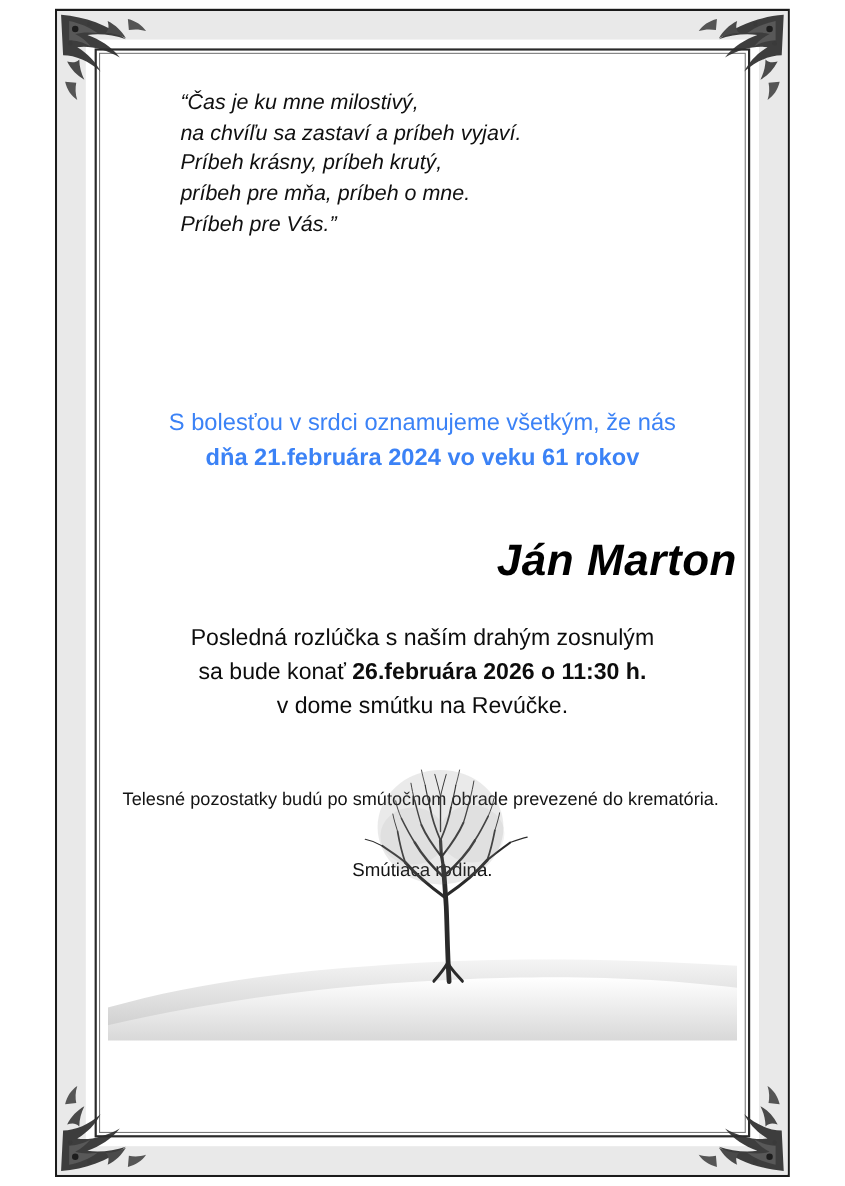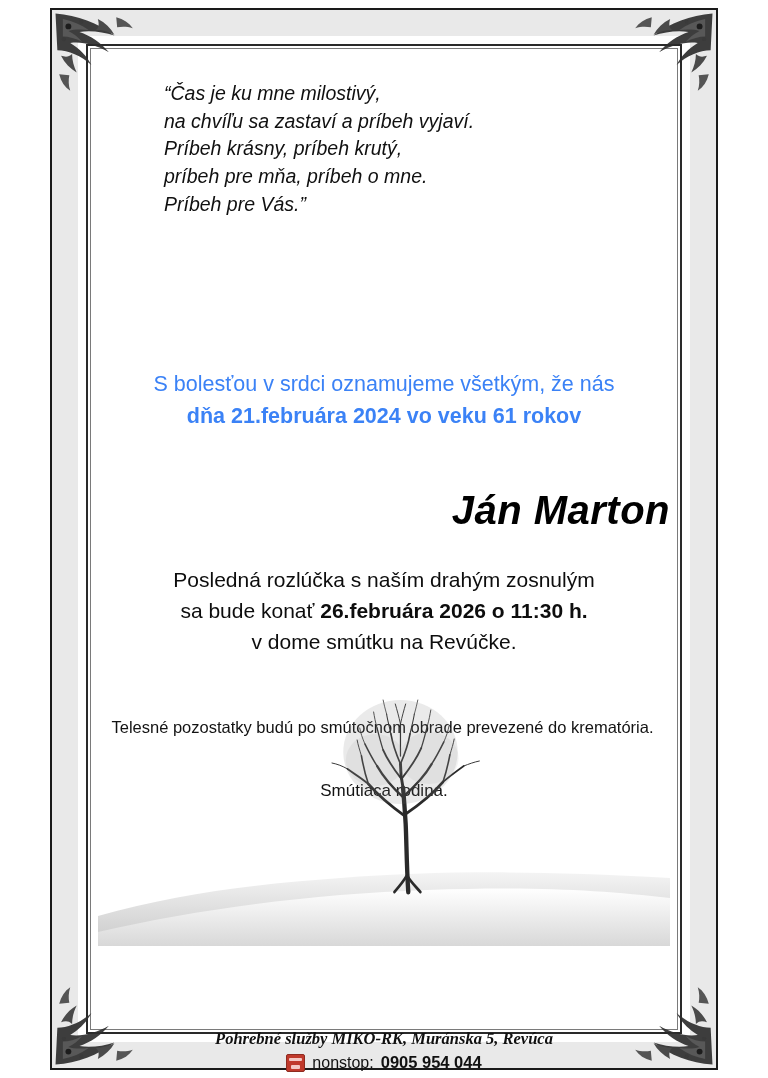--- a/index.html
+++ b/index.html
@@ -386,22 +386,14 @@
         </g>
         <g fill="#9a9a9a" opacity="0.12">
           <ellipse cx="320" cy="104" rx="34" ry="26"></ellipse>
           <ellipse cx="382" cy="102" rx="34" ry="26"></ellipse>
         </g>
       </svg>
     </div>
 
   </div>
 
-  <div class="footer">
-    <div class="agency">Pohrebné služby MIKO-RK, Muránska 5, Revúca</div>
-    <div class="phone-row">
-      <span class="phone-icon"></span>
-      <span>nonstop:</span>
-      <span class="num">0905 954 044</span>
-    </div>
-  </div>
 
 </div>
 
 </body></html>

